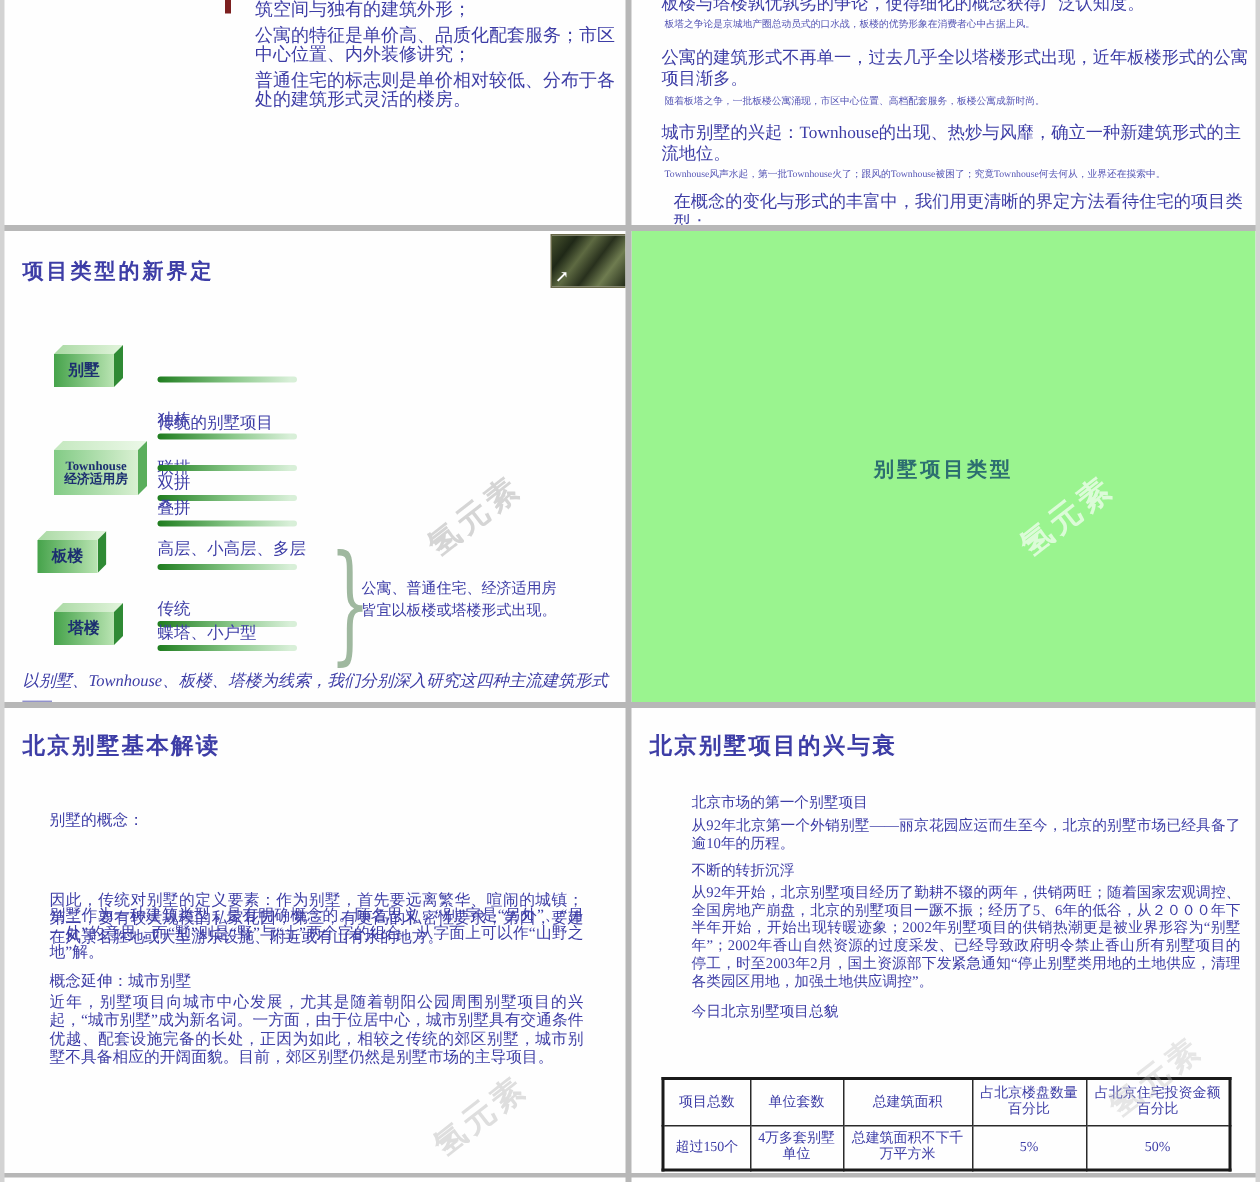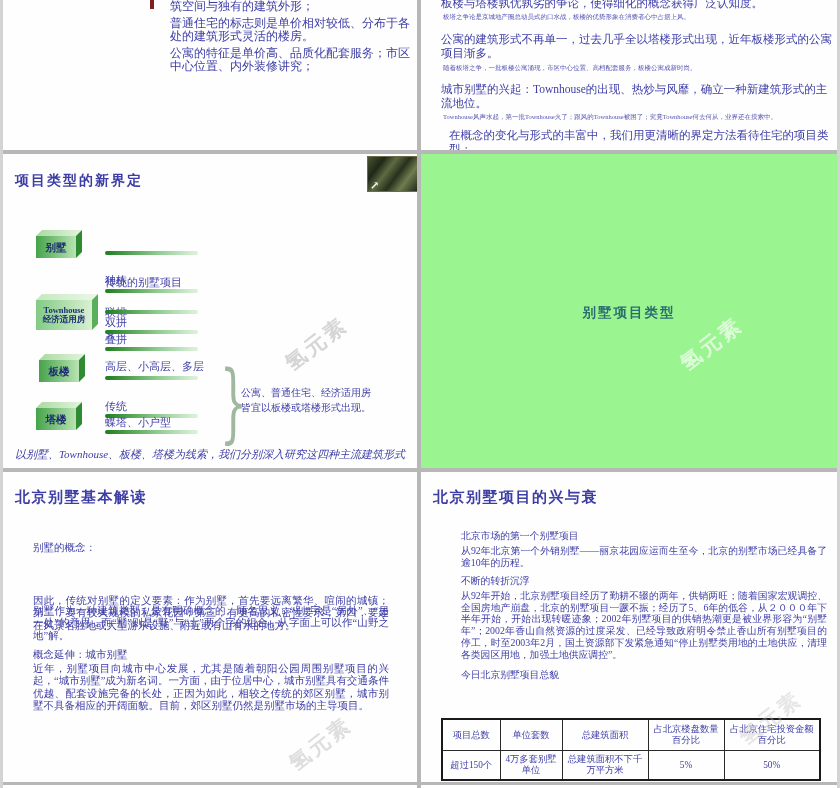--- a/index.html
+++ b/index.html
@@ -63,22 +63,22 @@
 </style>
 </head>
 <body>
 
 <div id="canvas">
 
   <div class="cell" style="left:3px;top:0;width:414px;height:150px;">
     <span class="red-sliver"></span>
     <div class="para tl-text blue">
       <p>筑空间与独有的建筑外形；</p>
+      <p>公寓的特征是单价高、品质化配套服务；市区中心位置、内外装修讲究；</p>
       <p>普通住宅的标志则是单价相对较低、分布于各处的建筑形式灵活的楼房。</p>
-      <p>公寓的特征是单价高、品质化配套服务；市区中心位置、内外装修讲究；</p>
     </div>
   </div>
 
   <div class="cell" style="left:421px;top:0;width:448px;height:150px;">
     <p class="para tr-main blue" style="left:20px;top:-4px;">板楼与塔楼孰优孰劣的争论，使得细化的概念获得广泛认知度。</p>
     <p class="para tr-sub" style="left:22px;top:13px;">板塔之争论是京城地产圈总动员式的口水战，板楼的优势形象在消费者心中占据上风。</p>
     <p class="para tr-main blue" style="left:20px;top:32px;">公寓的建筑形式不再单一，过去几乎全以塔楼形式出现，近年板楼形式的公寓项目渐多。</p>
     <p class="para tr-sub" style="left:22px;top:64px;">随着板塔之争，一批板楼公寓涌现，市区中心位置、高档配套服务，板楼公寓成新时尚。</p>
     <p class="para tr-main blue" style="left:20px;top:82px;">城市别墅的兴起：Townhouse的出现、热炒与风靡，确立一种新建筑形式的主流地位。</p>
     <p class="para tr-sub" style="left:22px;top:113px;">Townhouse风声水起，第一批Townhouse火了；跟风的Townhouse被困了；究竟Townhouse何去何从，业界还在摸索中。</p>
@@ -114,21 +114,21 @@
         <span class="boxlabel small">Townhouse</span>
         <span class="boxlabel small">经济适用房</span>
       </div>
     </div>
 
     <div class="branch-label blue" style="left:102px;top:162px;">双拼</div>
     <div class="bar" style="left:102px;top:176px;"></div>
     <div class="branch-label blue" style="left:102px;top:179px;">叠拼</div>
     <div class="bar" style="left:102px;top:193px;"></div>
 
-    <div class="box3d" style="left:36px;top:200px;width:60px;height:28px;font-family:Liberation Serif, serif;">
+    <div class="box3d" style="left:22px;top:200px;width:60px;height:28px;font-family:Liberation Serif, serif;">
       <div class="topf" style="width:46px;"></div>
       <div class="sidef" style="left:40px;height:28px;"></div>
       <div class="face" style="width:40px;height:22px;">
         <span class="boxlabel">板楼</span>
       </div>
     </div>
     <div class="branch-label blue" style="left:102px;top:206px;">高层、小高层、多层</div>
     <div class="bar" style="left:102px;top:222px;"></div>
 
     <div class="branch-label blue" style="left:102px;top:246px;">传统</div>

